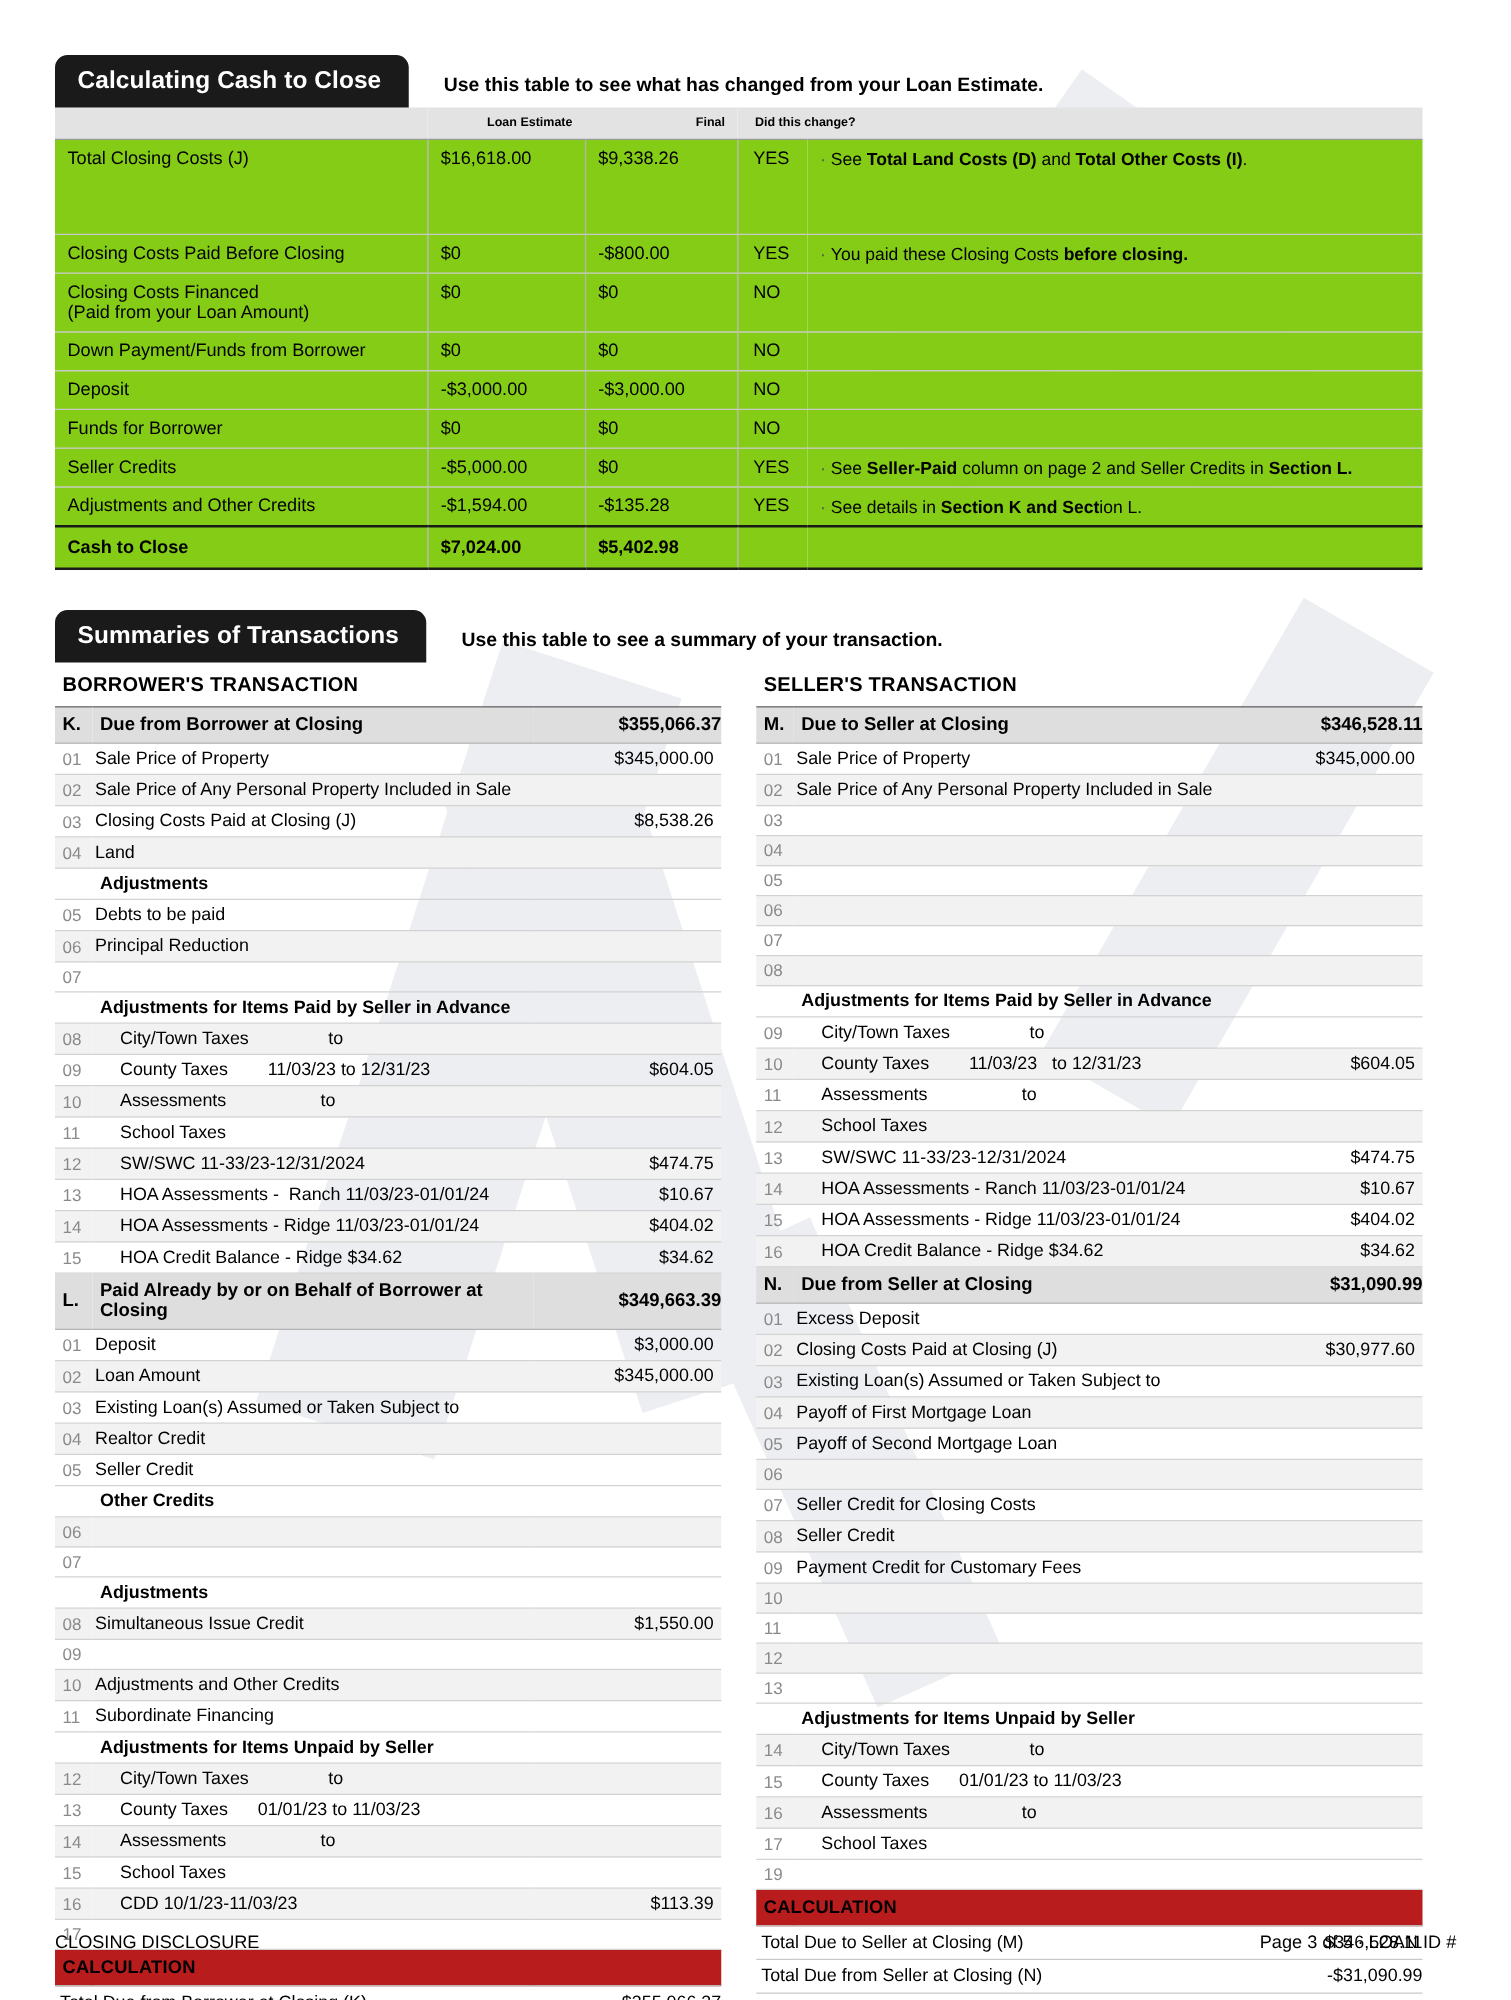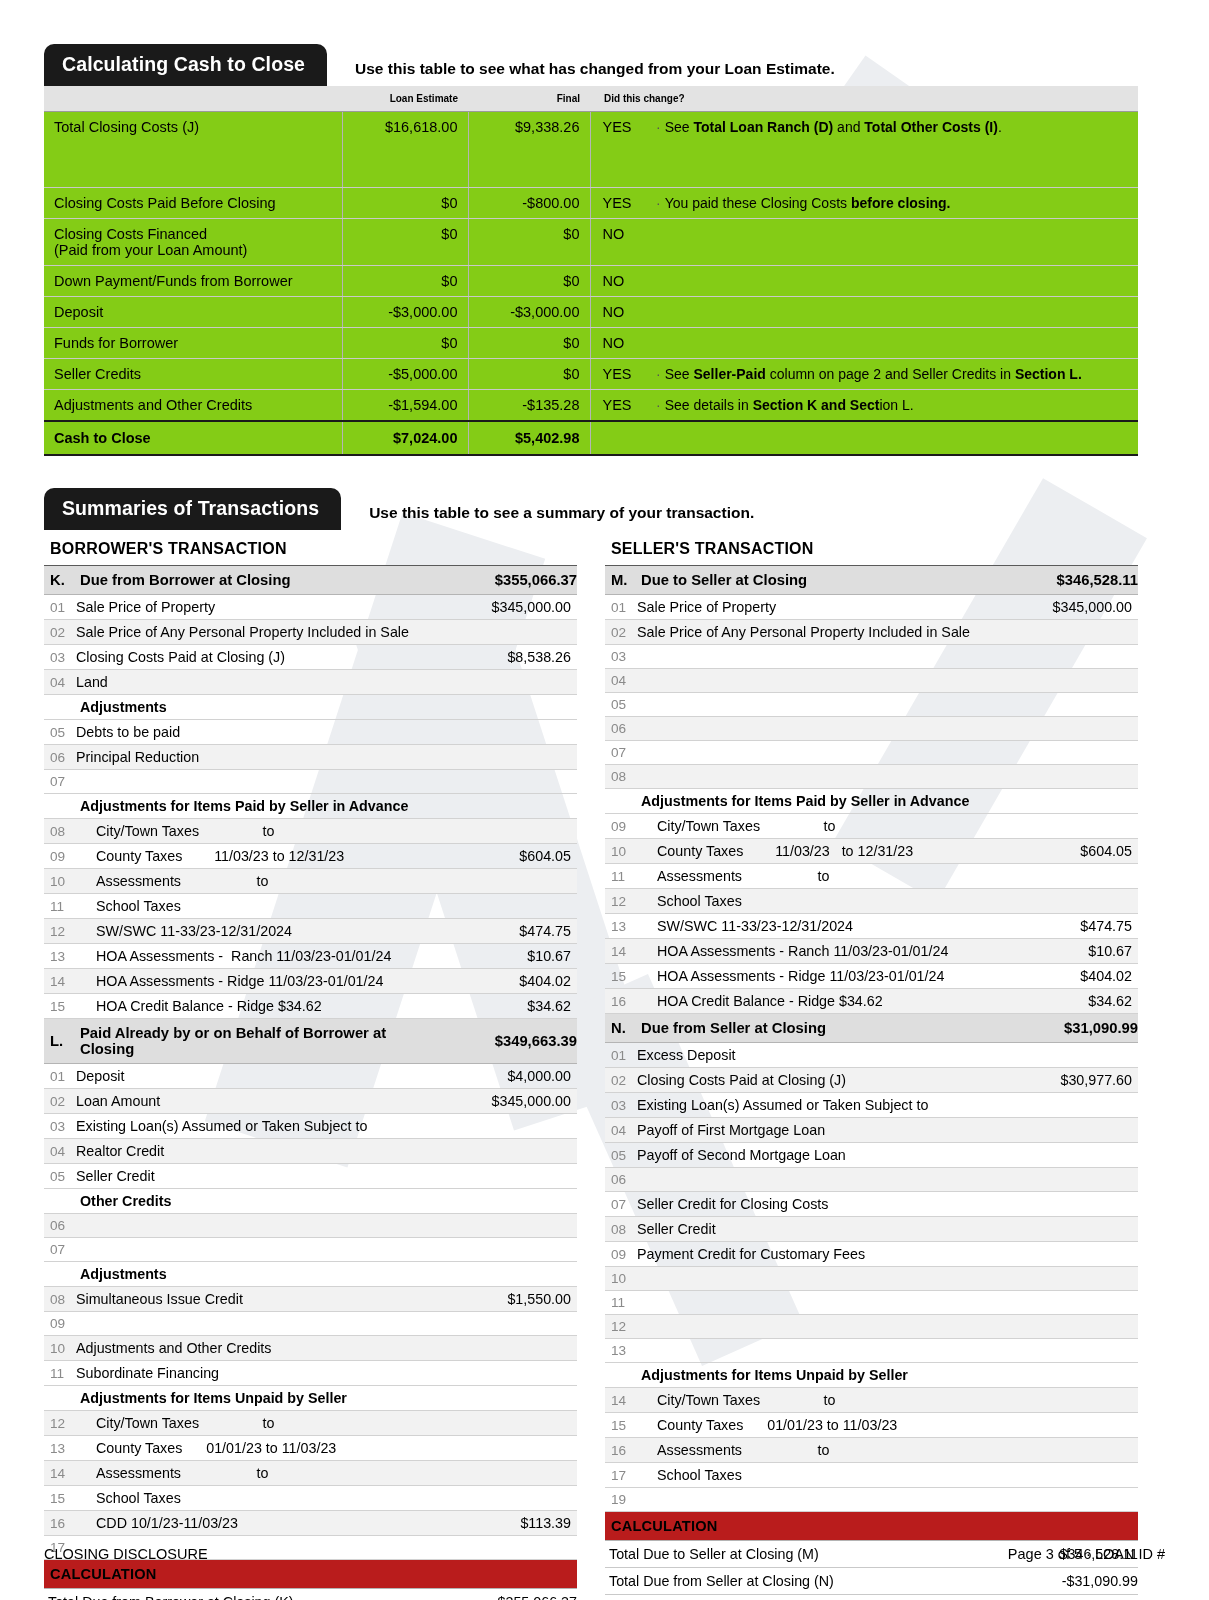--- a/index.html
+++ b/index.html
@@ -80,21 +80,21 @@
     vertical-align: middle;
   }
   .cctc thead th.blank { background: #e3e3e3; }
   .cctc thead th.lft { text-align: left; }
   .cctc tbody td {
     padding: 7px 10px;
     vertical-align: top;
     border-bottom: 1px solid #c9c9c9;
     background: #84cc16;
   }
-  .cctc tbody td.num { text-align: right; white-space: nowrap; }
+  .cctc tbody td.num { white-space: nowrap; }
   .cctc tbody td.vsep { border-left: 1px solid #b5b5b5; }
   .cctc tbody tr.tall td { padding-bottom: 52px; }
   .cctc tbody tr.total td {
     font-weight: bold;
     border-top: 2px solid #1a1a1a;
     border-bottom: 2px solid #1a1a1a;
     padding-top: 8px; padding-bottom: 8px;
   }
   .cctc .desc { font-size: 14px; }
   .cctc .desc .bullet { color: #555; margin-right: 4px; }
@@ -226,21 +226,21 @@
           <th>Final</th>
           <th class="lft" colspan="2" style="padding-left:14px;">Did this change?</th>
         </tr>
       </thead>
       <tbody>
           <tr class="tall">
             <td>Total Closing Costs (J)</td>
             <td class="num vsep">$16,618.00</td>
             <td class="num vsep">$9,338.26</td>
             <td class="vsep" style="padding-left:12px;">YES</td>
-            <td class="desc"><span class="bullet">·</span>See <b>Total Loan Ranch (D)</b> and <b>Total Other Costs (I)</b>.</td>
+            <td class="desc"><span class="bullet">·</span>See <b>Total Land Costs (D)</b> and <b>Total Other Costs (I)</b>.</td>
           </tr>
           <tr>
             <td>Closing Costs Paid Before Closing</td>
             <td class="num vsep">$0</td>
             <td class="num vsep">-$800.00</td>
             <td class="vsep" style="padding-left:12px;">YES</td>
             <td class="desc"><span class="bullet">·</span>You paid these Closing Costs <b>before closing.</b></td>
           </tr>
           <tr>
             <td>Closing Costs Financed<br>(Paid from your Loan Amount)</td>
@@ -402,21 +402,21 @@
                   <td class="amt">$34.62</td>
                 </tr>
                 <tr class="sec">
                   <td class="secnum">L.</td>
                   <td class="desc">Paid Already by or on Behalf of Borrower at Closing</td>
                   <td class="amt">$349,663.39</td>
                 </tr>
                 <tr class="">
                   <td class="num">01</td>
                   <td class="desc">Deposit</td>
-                  <td class="amt">$4,000.00</td>
+                  <td class="amt">$3,000.00</td>
                 </tr>
                 <tr class="alt">
                   <td class="num">02</td>
                   <td class="desc">Loan Amount</td>
                   <td class="amt">$345,000.00</td>
                 </tr>
                 <tr class="">
                   <td class="num">03</td>
                   <td class="desc">Existing Loan(s) Assumed or Taken Subject to</td>
                   <td class="amt"></td>

